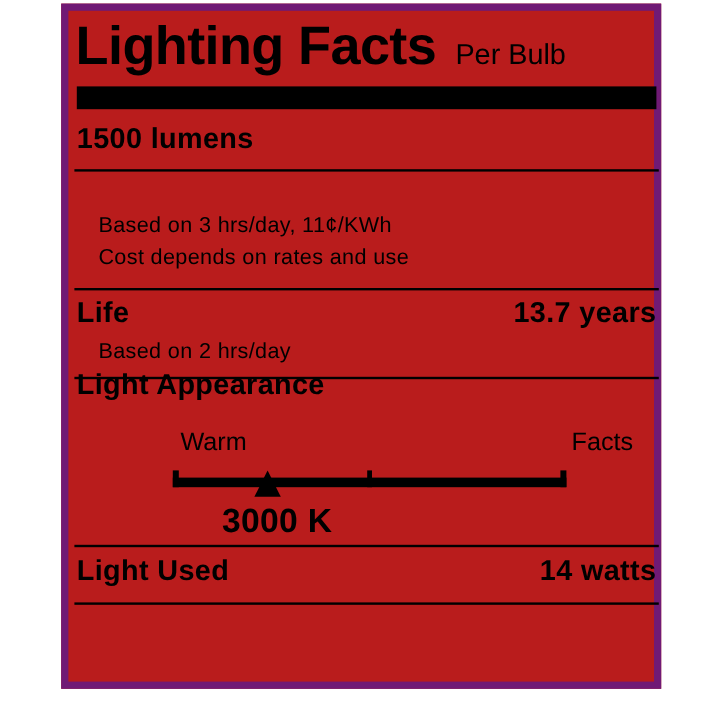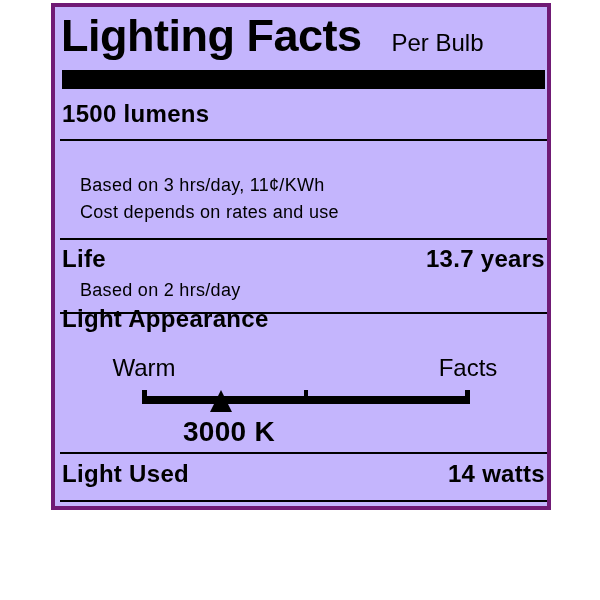--- a/index.html
+++ b/index.html
@@ -11,43 +11,43 @@
     font-family: "Liberation Sans", sans-serif;
     color: #000000;
     position: relative;
     overflow: hidden;
   }
   .label {
     position: absolute;
     left: 51px;
     top: 3px;
     width: 500px;
-    height: 507px;
+    height: 571px;
     box-sizing: border-box;
-    border: 4px solid #701a75;
-    background: #c4b5fd;
+    border: 6px solid #701a75;
+    background: #b91c1c;
   }
   .title-row {
     position: absolute;
     left: 6px;
     top: 6px;
     display: flex;
     align-items: baseline;
     white-space: nowrap;
   }
   .title {
     font-size: 45px;
     font-weight: bold;
     line-height: 1;
     letter-spacing: -0.5px;
   }
   .subtitle {
     font-size: 24px;
     line-height: 1;
-    margin-left: 30px;
+    margin-left: 16px;
   }
   .header-bar {
     position: absolute;
     left: 7px;
     top: 63px;
     width: 483px;
     height: 19px;
     background: #000000;
   }
   .row {
@@ -76,24 +76,25 @@
   }
   .hr {
     position: absolute;
     left: 5px;
     width: 487px;
     height: 0;
     border-top: 2px solid #000000;
   }
   .axis-label {
     position: absolute;
-    font-size: 24px;
+    font-size: 21px;
     line-height: 1;
     transform: translateX(-50%);
     white-space: nowrap;
+    margin-left: 32px;
   }
   .scale {
     position: absolute;
     left: 87px;
     top: 389px;
     width: 328px;
     height: 8px;
     background: #000000;
   }
   .tick {

